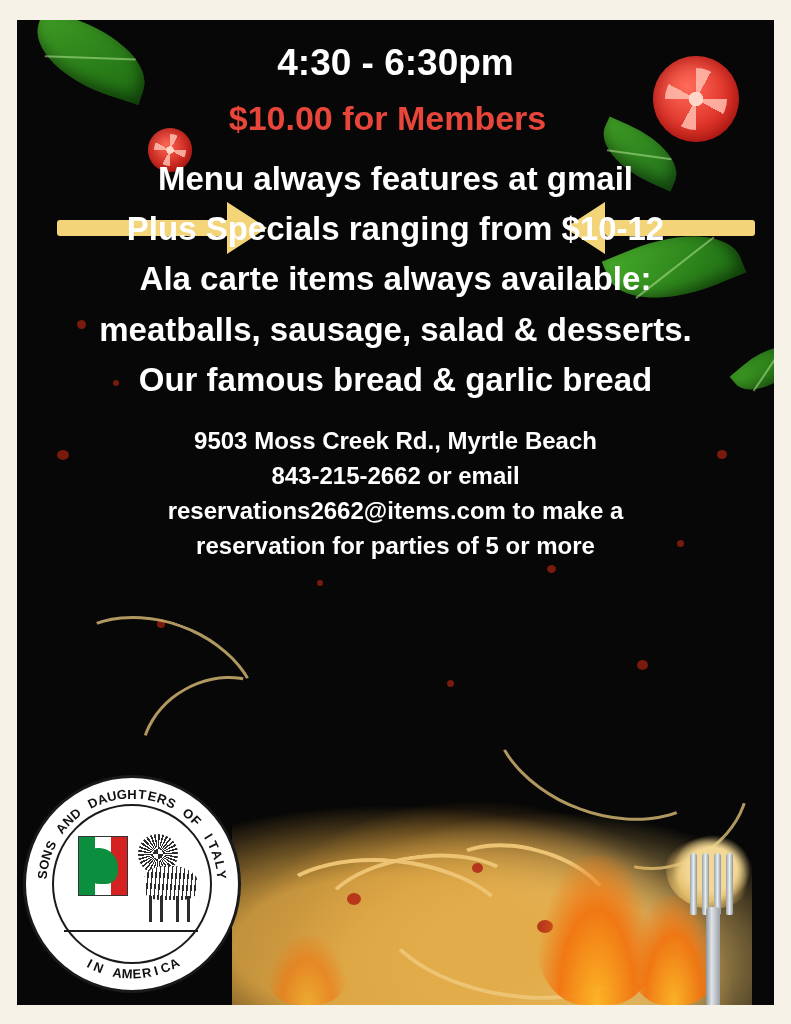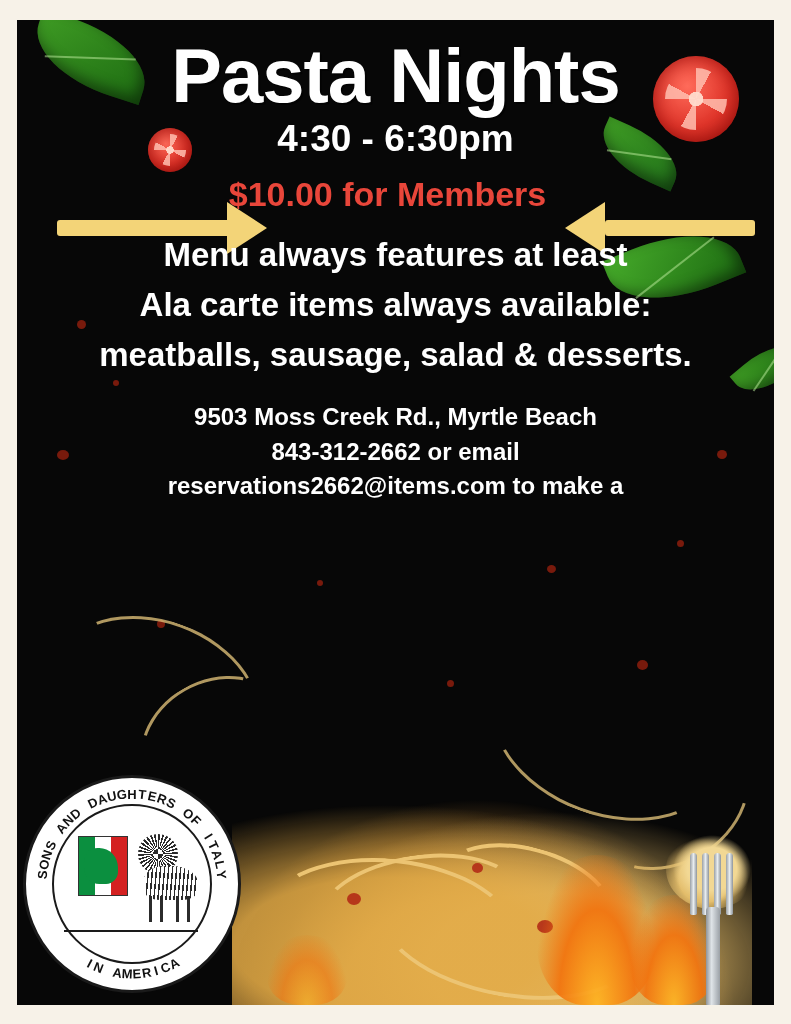--- a/index.html
+++ b/index.html
@@ -341,34 +341,36 @@
     <div class="noodle" style="left:120px; top:660px; width:150px; height:120px; transform:rotate(-30deg);"></div>
     <div class="noodle" style="left:470px; top:620px; width:240px; height:170px; transform:rotate(200deg);"></div>
     <div class="noodle" style="left:560px; top:700px; width:170px; height:140px; transform:rotate(150deg);"></div>
 
     <div class="arrow arrow-left-bar"></div>
     <div class="arrow-head arrow-left-head"></div>
     <div class="arrow arrow-right-bar"></div>
     <div class="arrow-head arrow-right-head"></div>
 
     <div class="content">
-      <h1 class="title">Pasta Nights</h1>
       <p class="time">4:30 - 6:30pm</p>
       <p class="price">$10.00 for Members</p>
 
       <div class="menu-block">
-        <p class="menu-line">Menu always features at least</p>
+        <p class="menu-line">Menu always features at gmail</p>
+        <p class="menu-line">Plus Specials ranging from $10-12</p>
         <p class="menu-line">Ala carte items always available:</p>
         <p class="menu-line">meatballs, sausage, salad &amp; desserts.</p>
+        <p class="menu-line">Our famous bread &amp; garlic bread</p>
       </div>
 
       <div class="contact">
         <div>9503 Moss Creek Rd., Myrtle Beach</div>
-        <div>843-312-2662 or email</div>
+        <div>843-215-2662 or email</div>
         <div>reservations2662@items.com to make a</div>
+        <div>reservation for parties of 5 or more</div>
       </div>
     </div>
 
     <div class="pasta-pile"></div>
     <div class="strand" style="left:250px; bottom:18px;  width:240px; height:120px; transform:rotate(6deg);"></div>
     <div class="strand" style="left:300px; bottom:42px;  width:200px; height:100px; transform:rotate(-8deg);"></div>
     <div class="strand" style="left:360px; bottom:8px;   width:260px; height:130px; transform:rotate(190deg);"></div>
     <div class="strand" style="left:420px; bottom:60px;  width:170px; height:90px;  transform:rotate(15deg);"></div>
 
     <div class="sauce-dot" style="left:330px; bottom:100px; width:14px; height:12px;"></div>

